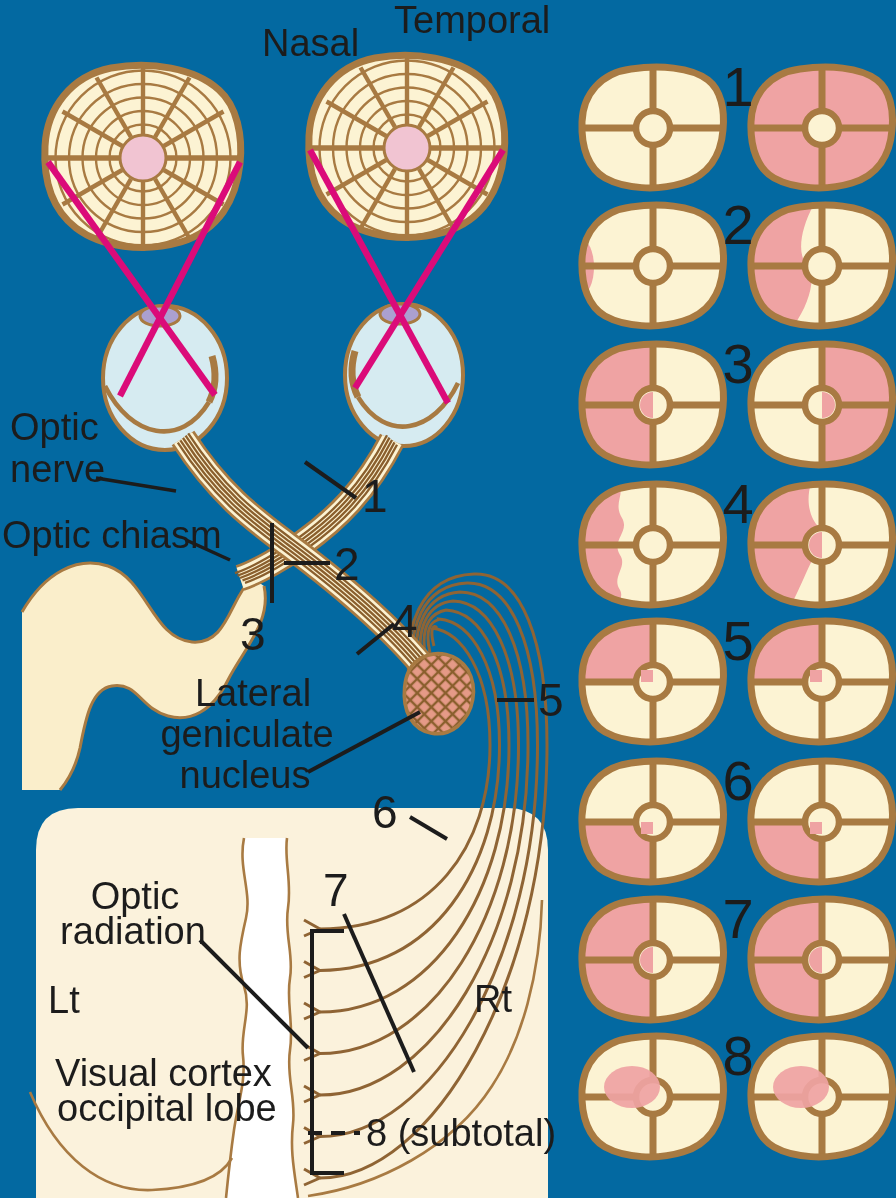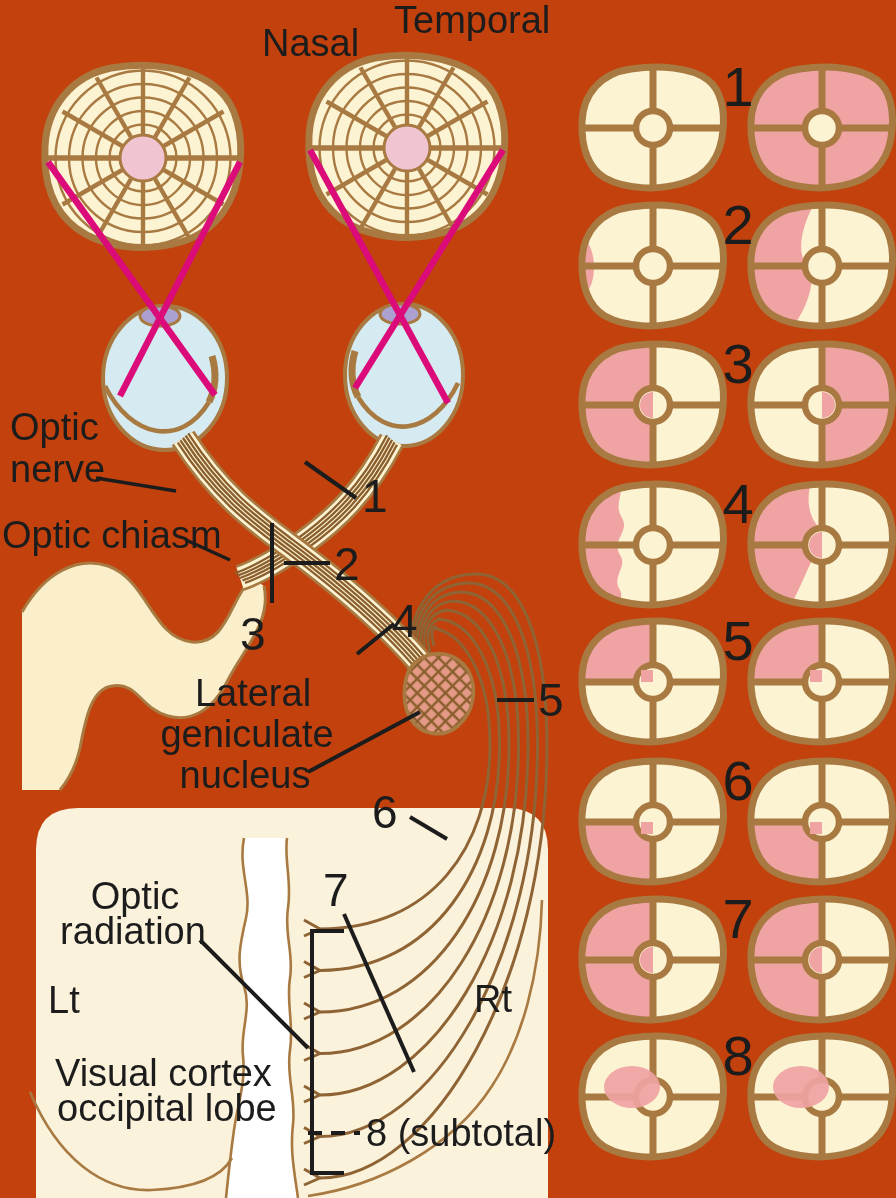--- a/index.html
+++ b/index.html
@@ -2,21 +2,21 @@
 <html style="--brown: #A87A42; --stripe: #8A5F2D; --fiber: #8F6434; --cream: #FCF3D3; --brain: #FAEECB; --wash: #FBF2DC; --pink: #EFA3A3; --macula: #F1C4D2; --lgn: #E59A87; --blue: #D6EBF1; --lens: #ABA0D0; --magenta: #DB0B79; --ink: #1C1C1C;"><head>
 <meta charset="utf-8">
 <style>
   :root{
     --brown:#A87A42; --stripe:#8A5F2D; --fiber:#8F6434;
     --cream:#FCF3D3; --brain:#FAEECB; --wash:#FBF2DC;
     --pink:#EFA3A3; --macula:#F1C4D2; --lgn:#E59A87;
     --blue:#D6EBF1; --lens:#ABA0D0; --magenta:#DB0B79; --ink:#1C1C1C;
   }
   html,body{margin:0;padding:0;background:#ffffff;}
-  .stage{width:896px;height:1198px;position:relative;overflow:hidden;background:#c2410c;}
+  .stage{width:896px;height:1198px;position:relative;overflow:hidden;background:#0369a1;}
   svg{display:block}
   text{font-family:"Liberation Sans","DejaVu Sans",sans-serif;fill:var(--ink);}
   .t{font-size:38px;}
   .mid{text-anchor:middle;}
   .num{font-size:46px;}
   .blk{stroke:var(--ink);stroke-width:4;fill:none;stroke-linecap:butt;}
   .thin{stroke-width:3.5;}
 </style>
 </head>
 <body>

